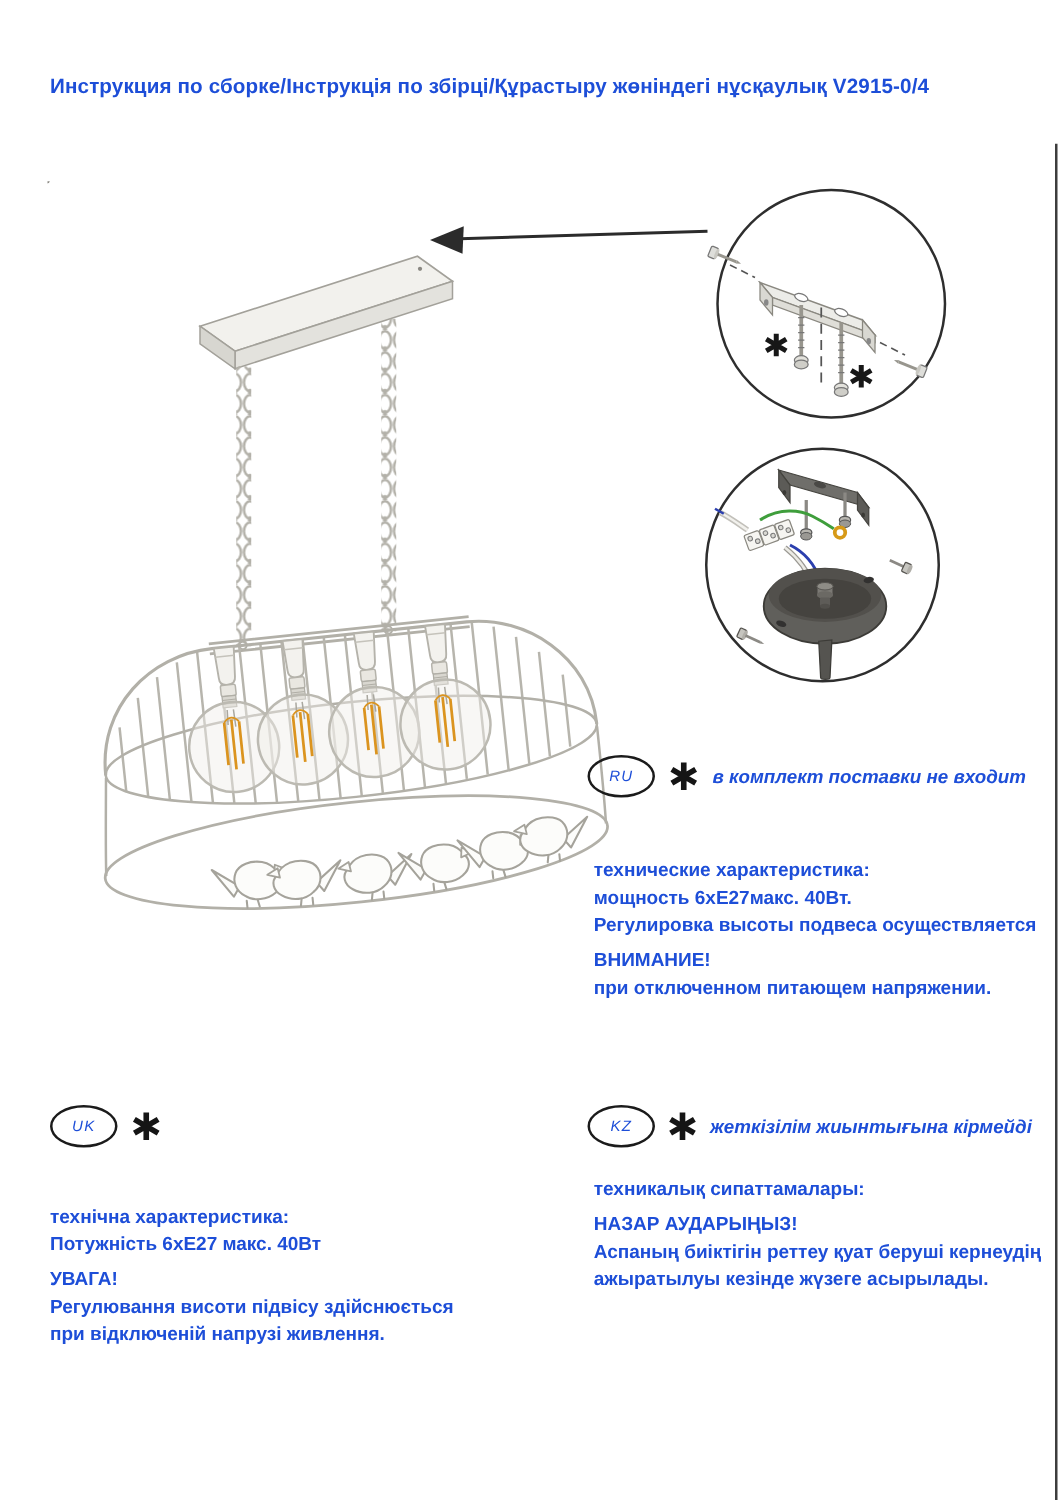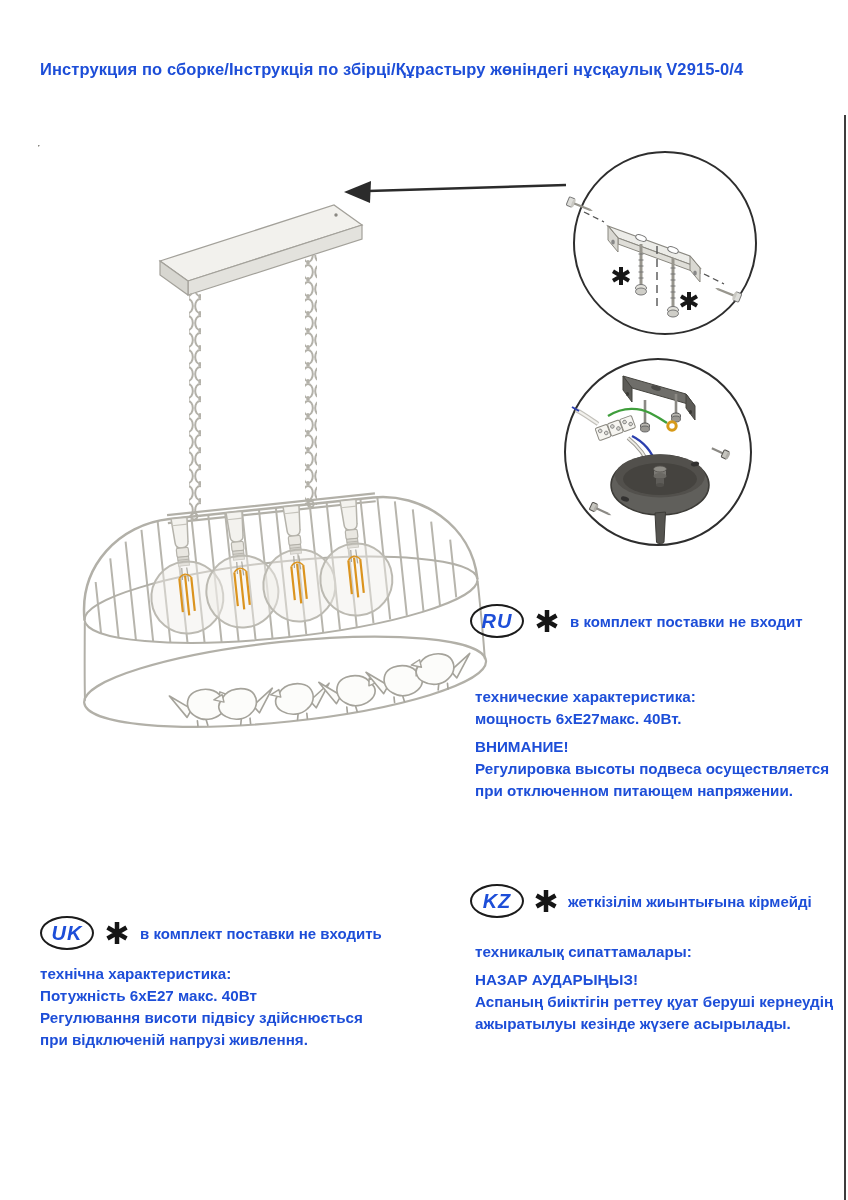--- a/index.html
+++ b/index.html
@@ -6,26 +6,26 @@
   .page{position:relative;width:848px;height:1200px;background:#ffffff;margin:0 auto;
         font-family:"Liberation Sans", sans-serif;color:#1d4ed8;overflow:hidden;padding-left:13px;}
   .title{position:absolute;left:40px;top:60px;width:792px;font-size:16.5px;font-weight:bold;letter-spacing:0.1px;}
   .edge-line{position:absolute;left:844px;top:115px;width:2px;height:1085px;background:#3d3d3d;}
   .lamp-svg{position:absolute;left:38px;top:145px;width:530px;height:625px;}
   .arrow-svg{position:absolute;left:340px;top:170px;width:230px;height:40px;}
   .diag1-svg{position:absolute;left:548px;top:148px;width:220px;height:200px;}
   .diag2-svg{position:absolute;left:548px;top:352px;width:220px;height:212px;}
   .lang-row{position:absolute;display:flex;align-items:center;gap:11px;}
   .row-ru{left:470px;top:604px;}
-  .row-uk{left:40px;top:884px;margin-top:32px;}
+  .row-uk{left:40px;top:884px;}
   .row-kz{left:470px;top:884px;gap:10px;}
   .badge{width:50px;height:30px;border:2.5px solid #1b1b1b;border-radius:50%;
          display:flex;align-items:center;justify-content:center;
-         font-weight:bold;font-style:italic;font-size:20px;letter-spacing:1px;flex:0 0 auto;}
-  .note{font-weight:bold;font-size:15px;white-space:nowrap;}
+         font-weight:normal;font-style:italic;font-size:12px;letter-spacing:1px;flex:0 0 auto;}
+  .note{font-weight:bold;font-size:15px;white-space:nowrap;font-style:italic;}
   .ast{flex:0 0 auto;}
   .specs{position:absolute;font-size:15.2px;font-weight:bold;line-height:22px;}
   .specs-ru{left:475px;top:686px;width:370px;}
   .specs-uk{left:40px;top:963px;width:420px;}
   .specs-kz{left:475px;top:941px;width:372px;}
   .spec-line{white-space:nowrap;}
   .warn-gap{margin-top:6px;}
 </style>
 </head>
 <body>
@@ -216,35 +216,35 @@
   <div class="lang-row row-ru">
     <div class="badge">RU</div>
     <svg class="ast" width="24" height="26" viewBox="0 0 24 26">
       <path d="M12,2 V24 M2.5,7.5 L21.5,18.5 M21.5,7.5 L2.5,18.5" stroke="#151515" stroke-width="4.5"></path>
     </svg>
     <div class="note">в комплект поставки не входит</div>
   </div>
   <div class="specs specs-ru">
     <div class="spec-line">технические характеристика:</div>
     <div class="spec-line">мощность 6хЕ27макс. 40Вт.</div>
+    <div class="spec-line">Регулировка высоты подвеса осуществляется</div>
     <div class="spec-line warn-gap">ВНИМАНИЕ!</div>
-    <div class="spec-line">Регулировка высоты подвеса осуществляется</div>
     <div class="spec-line">при отключенном питающем напряжении.</div>
   </div>
 
   <div class="lang-row row-uk">
     <div class="badge">UK</div>
     <svg class="ast" width="24" height="26" viewBox="0 0 24 26">
       <path d="M12,2 V24 M2.5,7.5 L21.5,18.5 M21.5,7.5 L2.5,18.5" stroke="#151515" stroke-width="4.5"></path>
     </svg>
-    <div class="note">в комплект поставки не входить</div>
   </div>
   <div class="specs specs-uk">
     <div class="spec-line">технічна характеристика:</div>
     <div class="spec-line">Потужність 6хЕ27 макс. 40Вт</div>
+    <div class="spec-line warn-gap">УВАГА!</div>
     <div class="spec-line">Регулювання висоти підвісу здійснюється</div>
     <div class="spec-line">при відключеній напрузі живлення.</div>
   </div>
 
   <div class="lang-row row-kz">
     <div class="badge">KZ</div>
     <svg class="ast" width="24" height="26" viewBox="0 0 24 26">
       <path d="M12,2 V24 M2.5,7.5 L21.5,18.5 M21.5,7.5 L2.5,18.5" stroke="#151515" stroke-width="4.5"></path>
     </svg>
     <div class="note">жеткізілім жиынтығына кірмейді</div>

